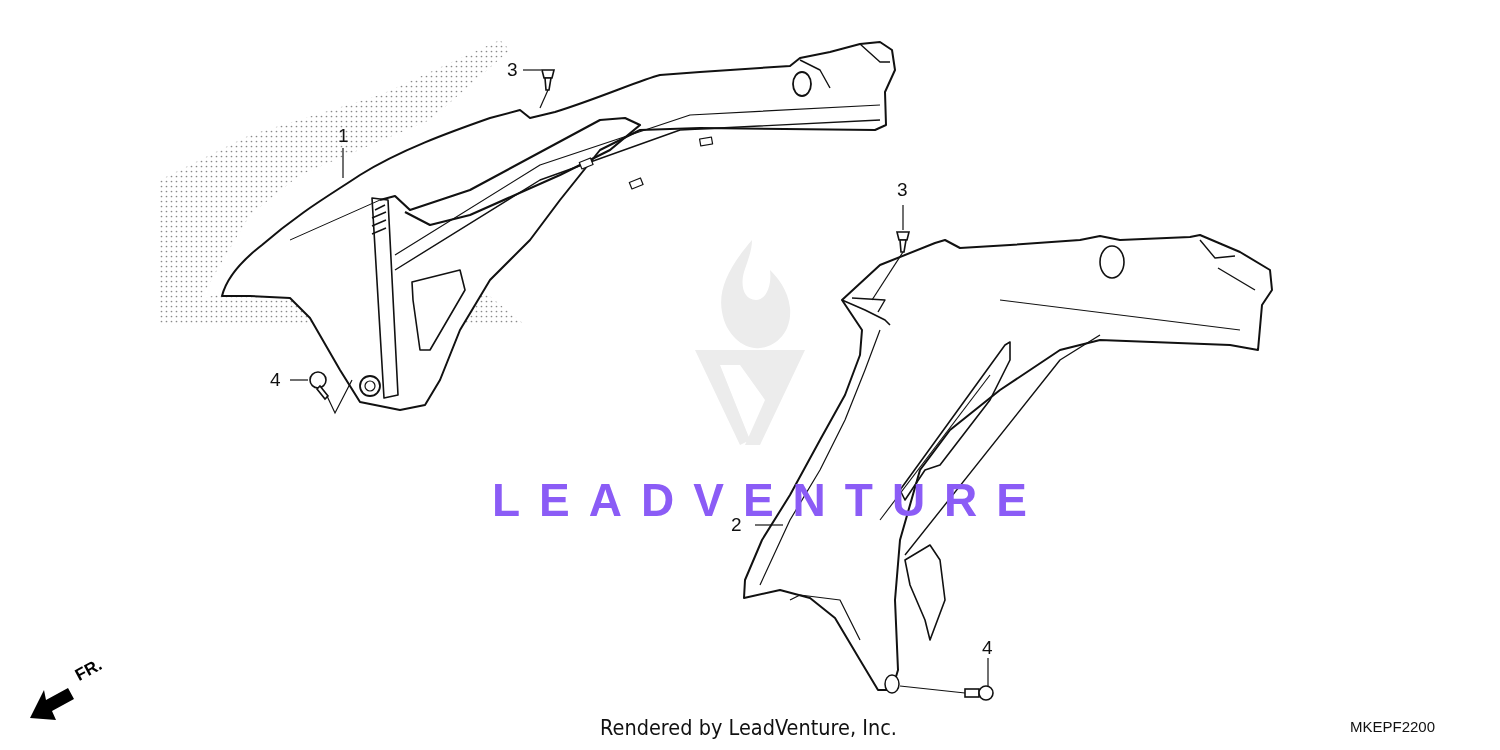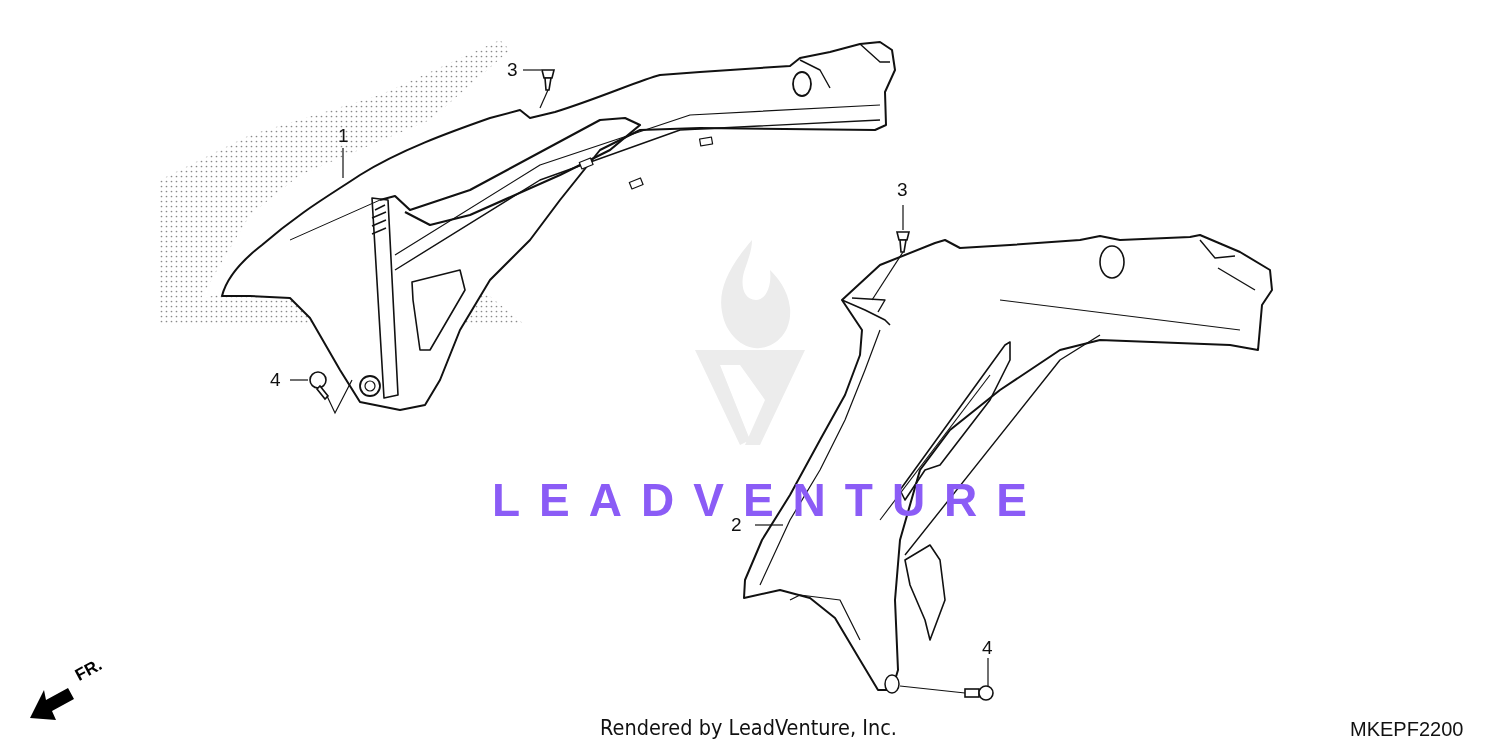--- a/index.html
+++ b/index.html
@@ -1,20 +1,20 @@
 <!DOCTYPE html>
 <html><head>
 <meta charset="utf-8">
 <style>
   html, body { margin:0; padding:0; background:#ffffff; }
   body { width:1500px; height:750px; position:relative; overflow:hidden; font-family:"Liberation Sans", sans-serif; }
   #canvas { position:absolute; left:0; top:0; width:1500px; height:750px; }
   .callout { position:absolute; font-family:"Liberation Sans", sans-serif; font-size:19px; color:#111; line-height:1; }
   .footer { position:absolute; left:600px; top:716px; font-family:"DejaVu Sans", sans-serif; font-size:21px; color:#111; letter-spacing:0px; transform:scaleX(0.92); transform-origin:left top; }
-  .diagcode { position:absolute; left:1350px; top:718px; font-family:"Liberation Sans", sans-serif; font-size:20px; color:#111; }
+  .diagcode { position:absolute; left:1350px; top:718px; font-family:"Liberation Sans", sans-serif; font-size:15px; color:#111; }
   .wm-text { position:absolute; left:492px; top:473px; font-family:"Liberation Sans", sans-serif; font-size:46px; font-weight:bold; color:#8b5cf6; letter-spacing:19px; }
   .fr-label { position:absolute; left:72px; top:668px; font-family:"Liberation Sans", sans-serif; font-weight:bold; font-size:17px; transform:rotate(-28deg); transform-origin:left top; color:#000; }
 </style>
 </head>
 <body>
 
 <svg id="canvas" viewBox="0 0 1500 750" xmlns="http://www.w3.org/2000/svg">
   <defs>
     <pattern id="dots" width="5" height="5" patternUnits="userSpaceOnUse">
       <circle cx="1.5" cy="1.5" r="0.85" fill="#8a8a8a"></circle>

